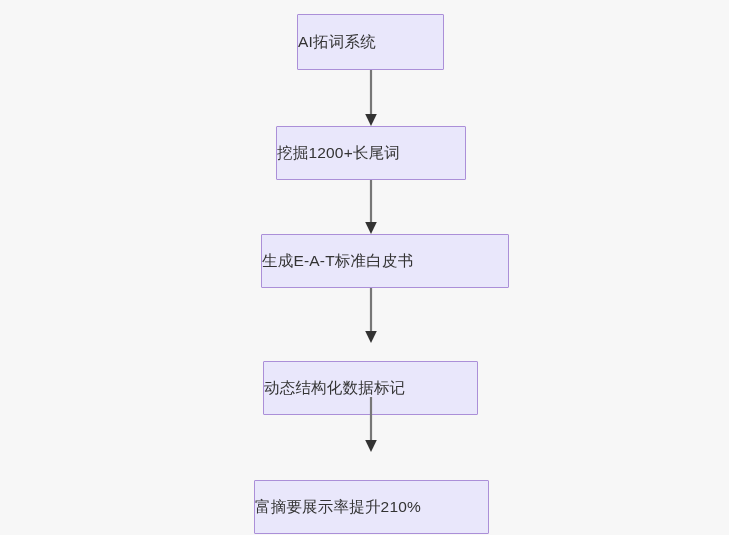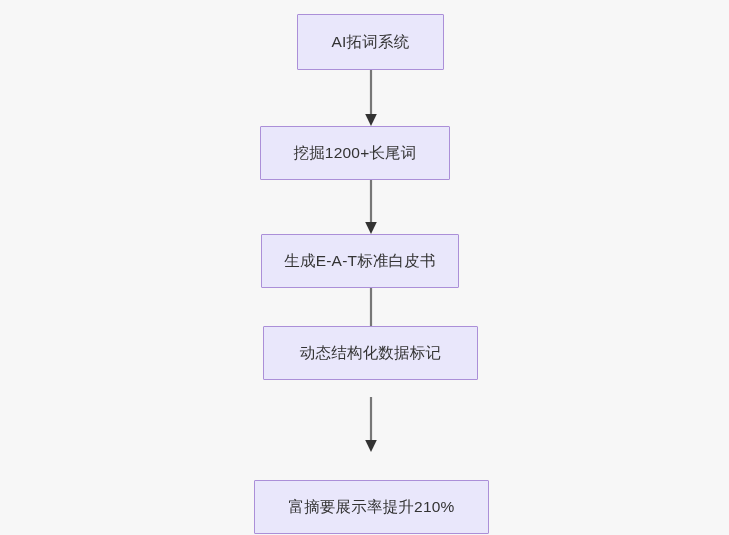--- a/index.html
+++ b/index.html
@@ -19,21 +19,21 @@
     height: 535px;
   }
   .node {
     position: absolute;
     box-sizing: border-box;
     background: #e9e7fb;
     border: 1.4px solid #ab8fd8;
     border-radius: 1px;
     display: flex;
     align-items: center;
-    justify-content: center;
+    justify-content: flex-start;
     color: #333333;
     font-size: 15.5px;
     line-height: 1;
     letter-spacing: 0.2px;
     white-space: nowrap;
   }
   .node-label {
     display: block;
   }
   .edge {
@@ -55,43 +55,43 @@
     <span class="node-label">AI拓词系统</span>
   </div>
 
   <div class="edge" style="left:360px; top:70px; height:56px;">
     <svg width="22" height="56" viewBox="0 0 22 56">
       <line x1="11" y1="0" x2="11" y2="48" stroke="#777777" stroke-width="2.2"></line>
       <polygon points="11,56 5.2,44 16.8,44" fill="#333333"></polygon>
     </svg>
   </div>
 
-  <div class="node" style="left:260px; top:126px; width:190px; height:54px;">
+  <div class="node" style="left:276px; top:126px; width:190px; height:54px;">
     <span class="node-label">挖掘1200+长尾词</span>
   </div>
 
   <div class="edge" style="left:360px; top:180px; height:54px;">
     <svg width="22" height="54" viewBox="0 0 22 54">
       <line x1="11" y1="0" x2="11" y2="46" stroke="#777777" stroke-width="2.2"></line>
       <polygon points="11,54 5.2,42 16.8,42" fill="#333333"></polygon>
     </svg>
   </div>
 
-  <div class="node" style="left:261px; top:234px; width:198px; height:54px;">
+  <div class="node" style="left:261px; top:234px; width:248px; height:54px;">
     <span class="node-label">生成E-A-T标准白皮书</span>
   </div>
 
   <div class="edge" style="left:360px; top:288px; height:55px;">
     <svg width="22" height="55" viewBox="0 0 22 55">
       <line x1="11" y1="0" x2="11" y2="47" stroke="#777777" stroke-width="2.2"></line>
       <polygon points="11,55 5.2,43 16.8,43" fill="#333333"></polygon>
     </svg>
   </div>
 
-  <div class="node" style="left:263px; top:326px; width:215px; height:54px;">
+  <div class="node" style="left:263px; top:361px; width:215px; height:54px;">
     <span class="node-label">动态结构化数据标记</span>
   </div>
 
   <div class="edge" style="left:360px; top:397px; height:55px;">
     <svg width="22" height="55" viewBox="0 0 22 55">
       <line x1="11" y1="0" x2="11" y2="47" stroke="#777777" stroke-width="2.2"></line>
       <polygon points="11,55 5.2,43 16.8,43" fill="#333333"></polygon>
     </svg>
   </div>
 

